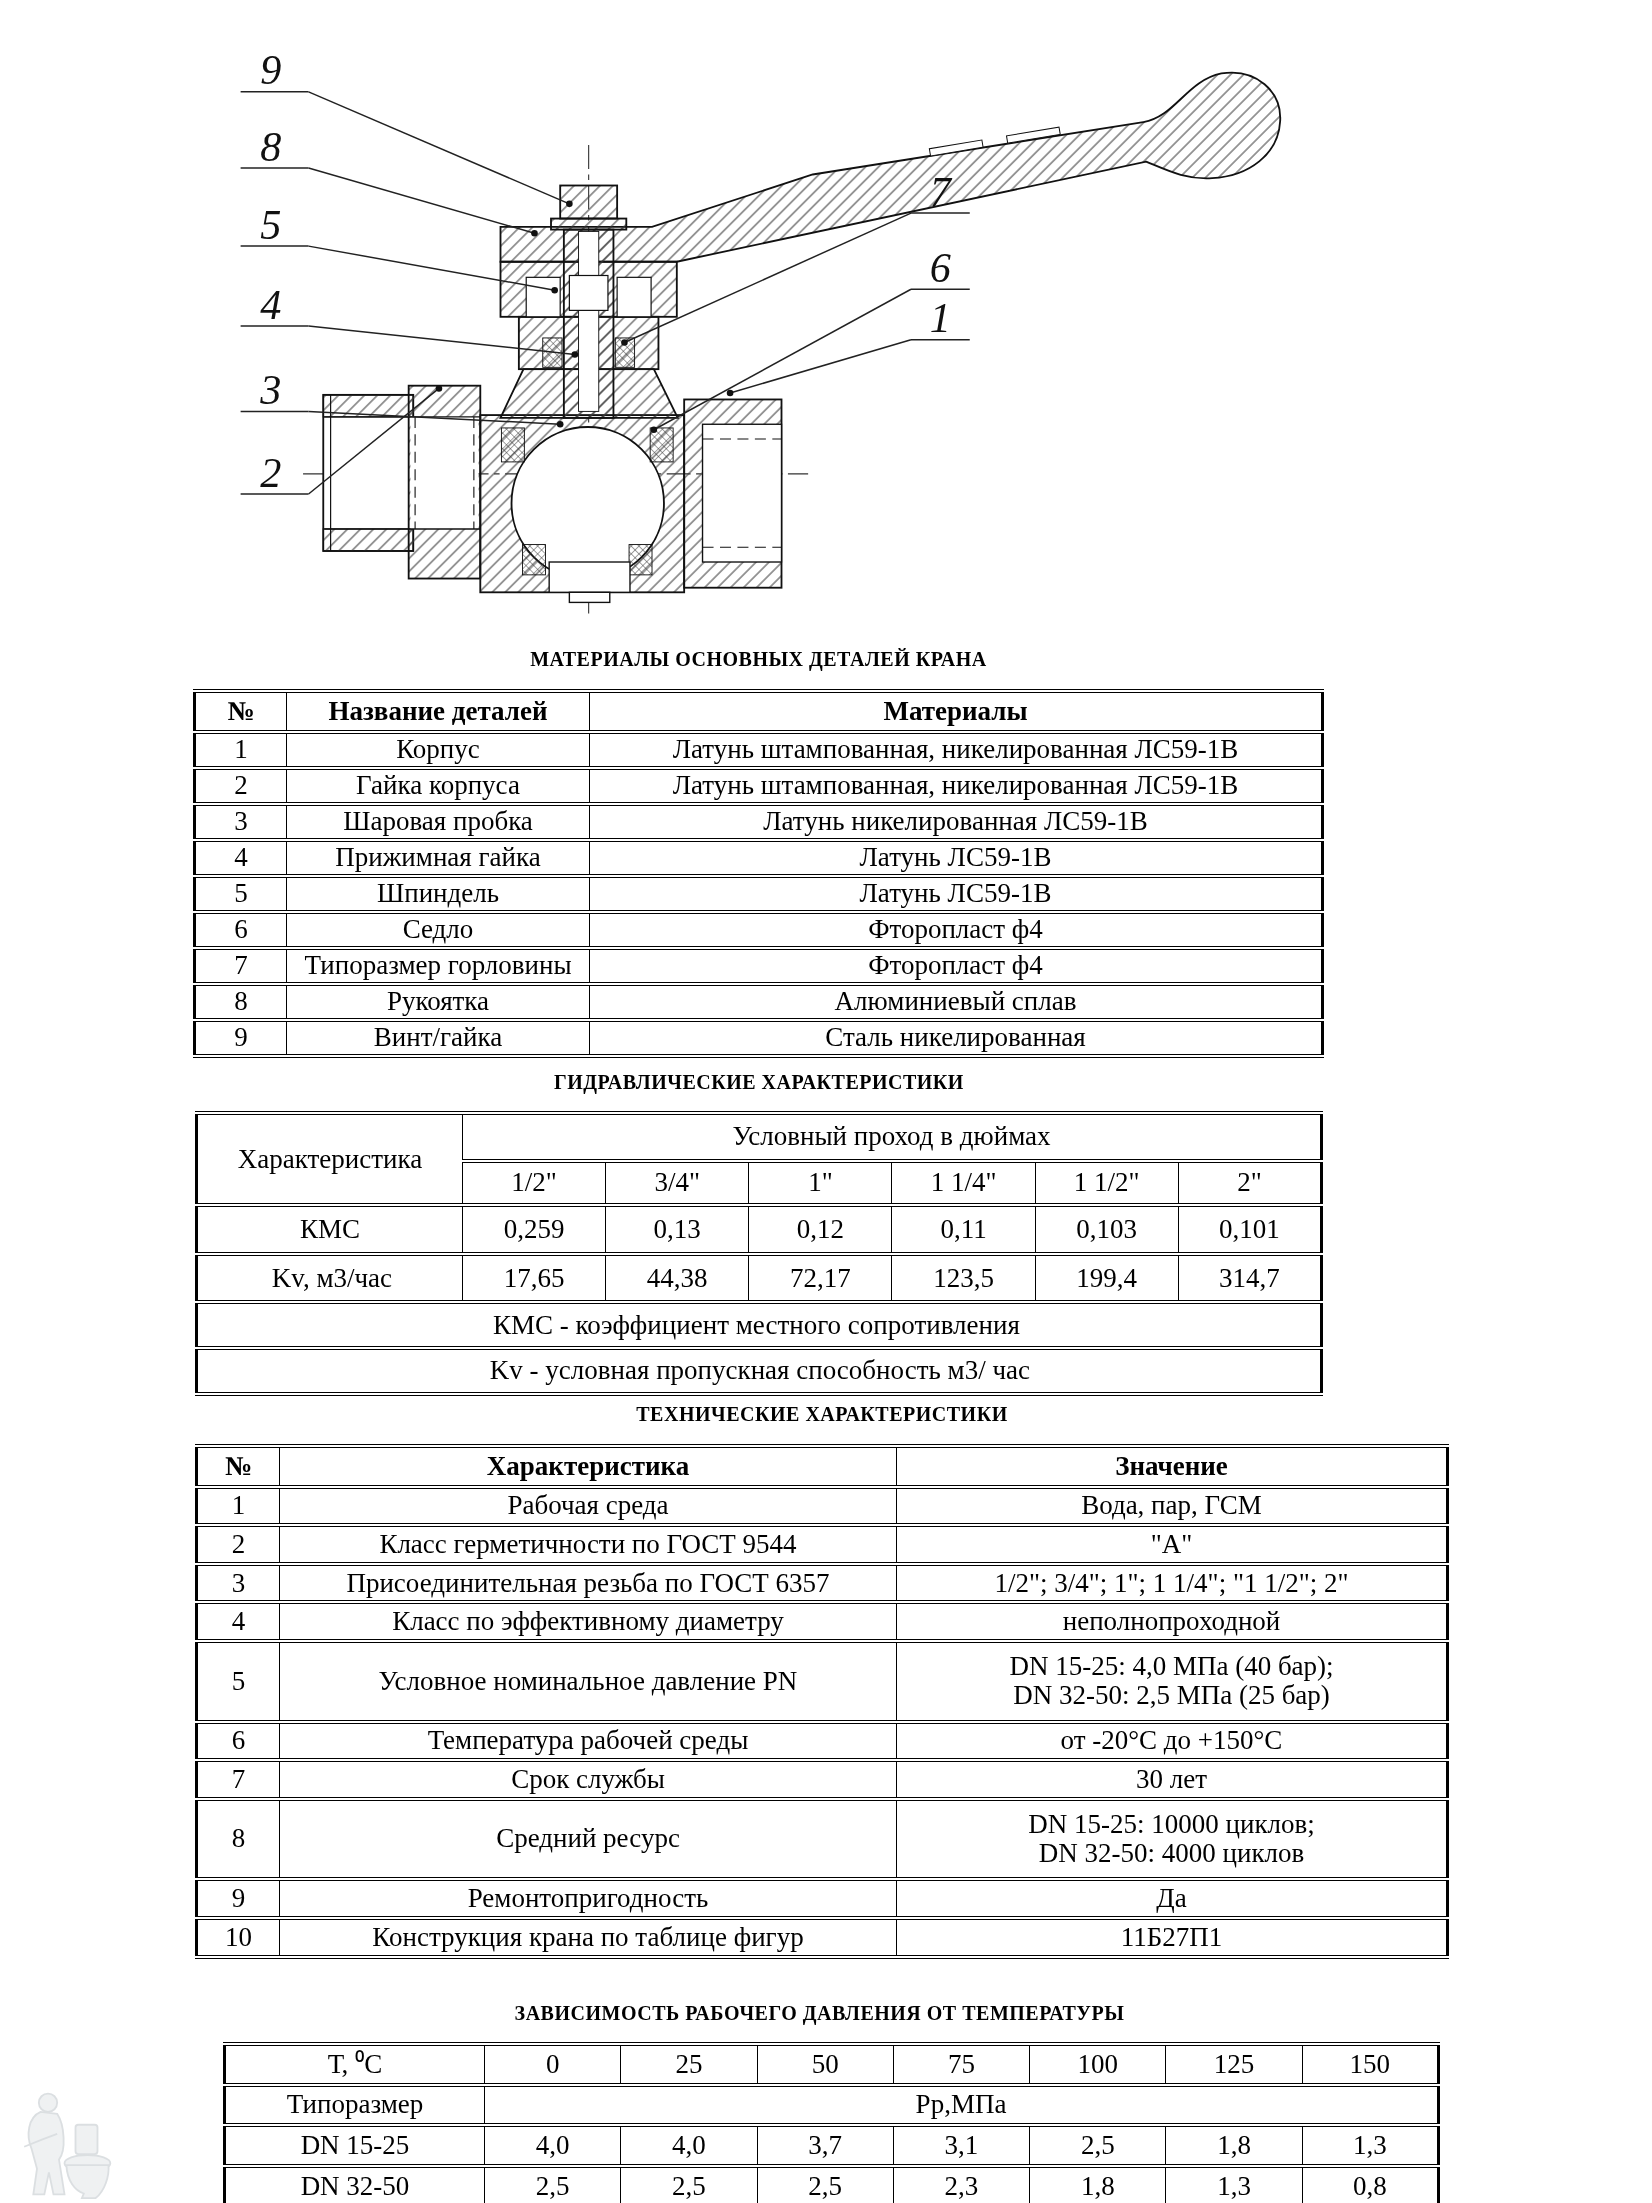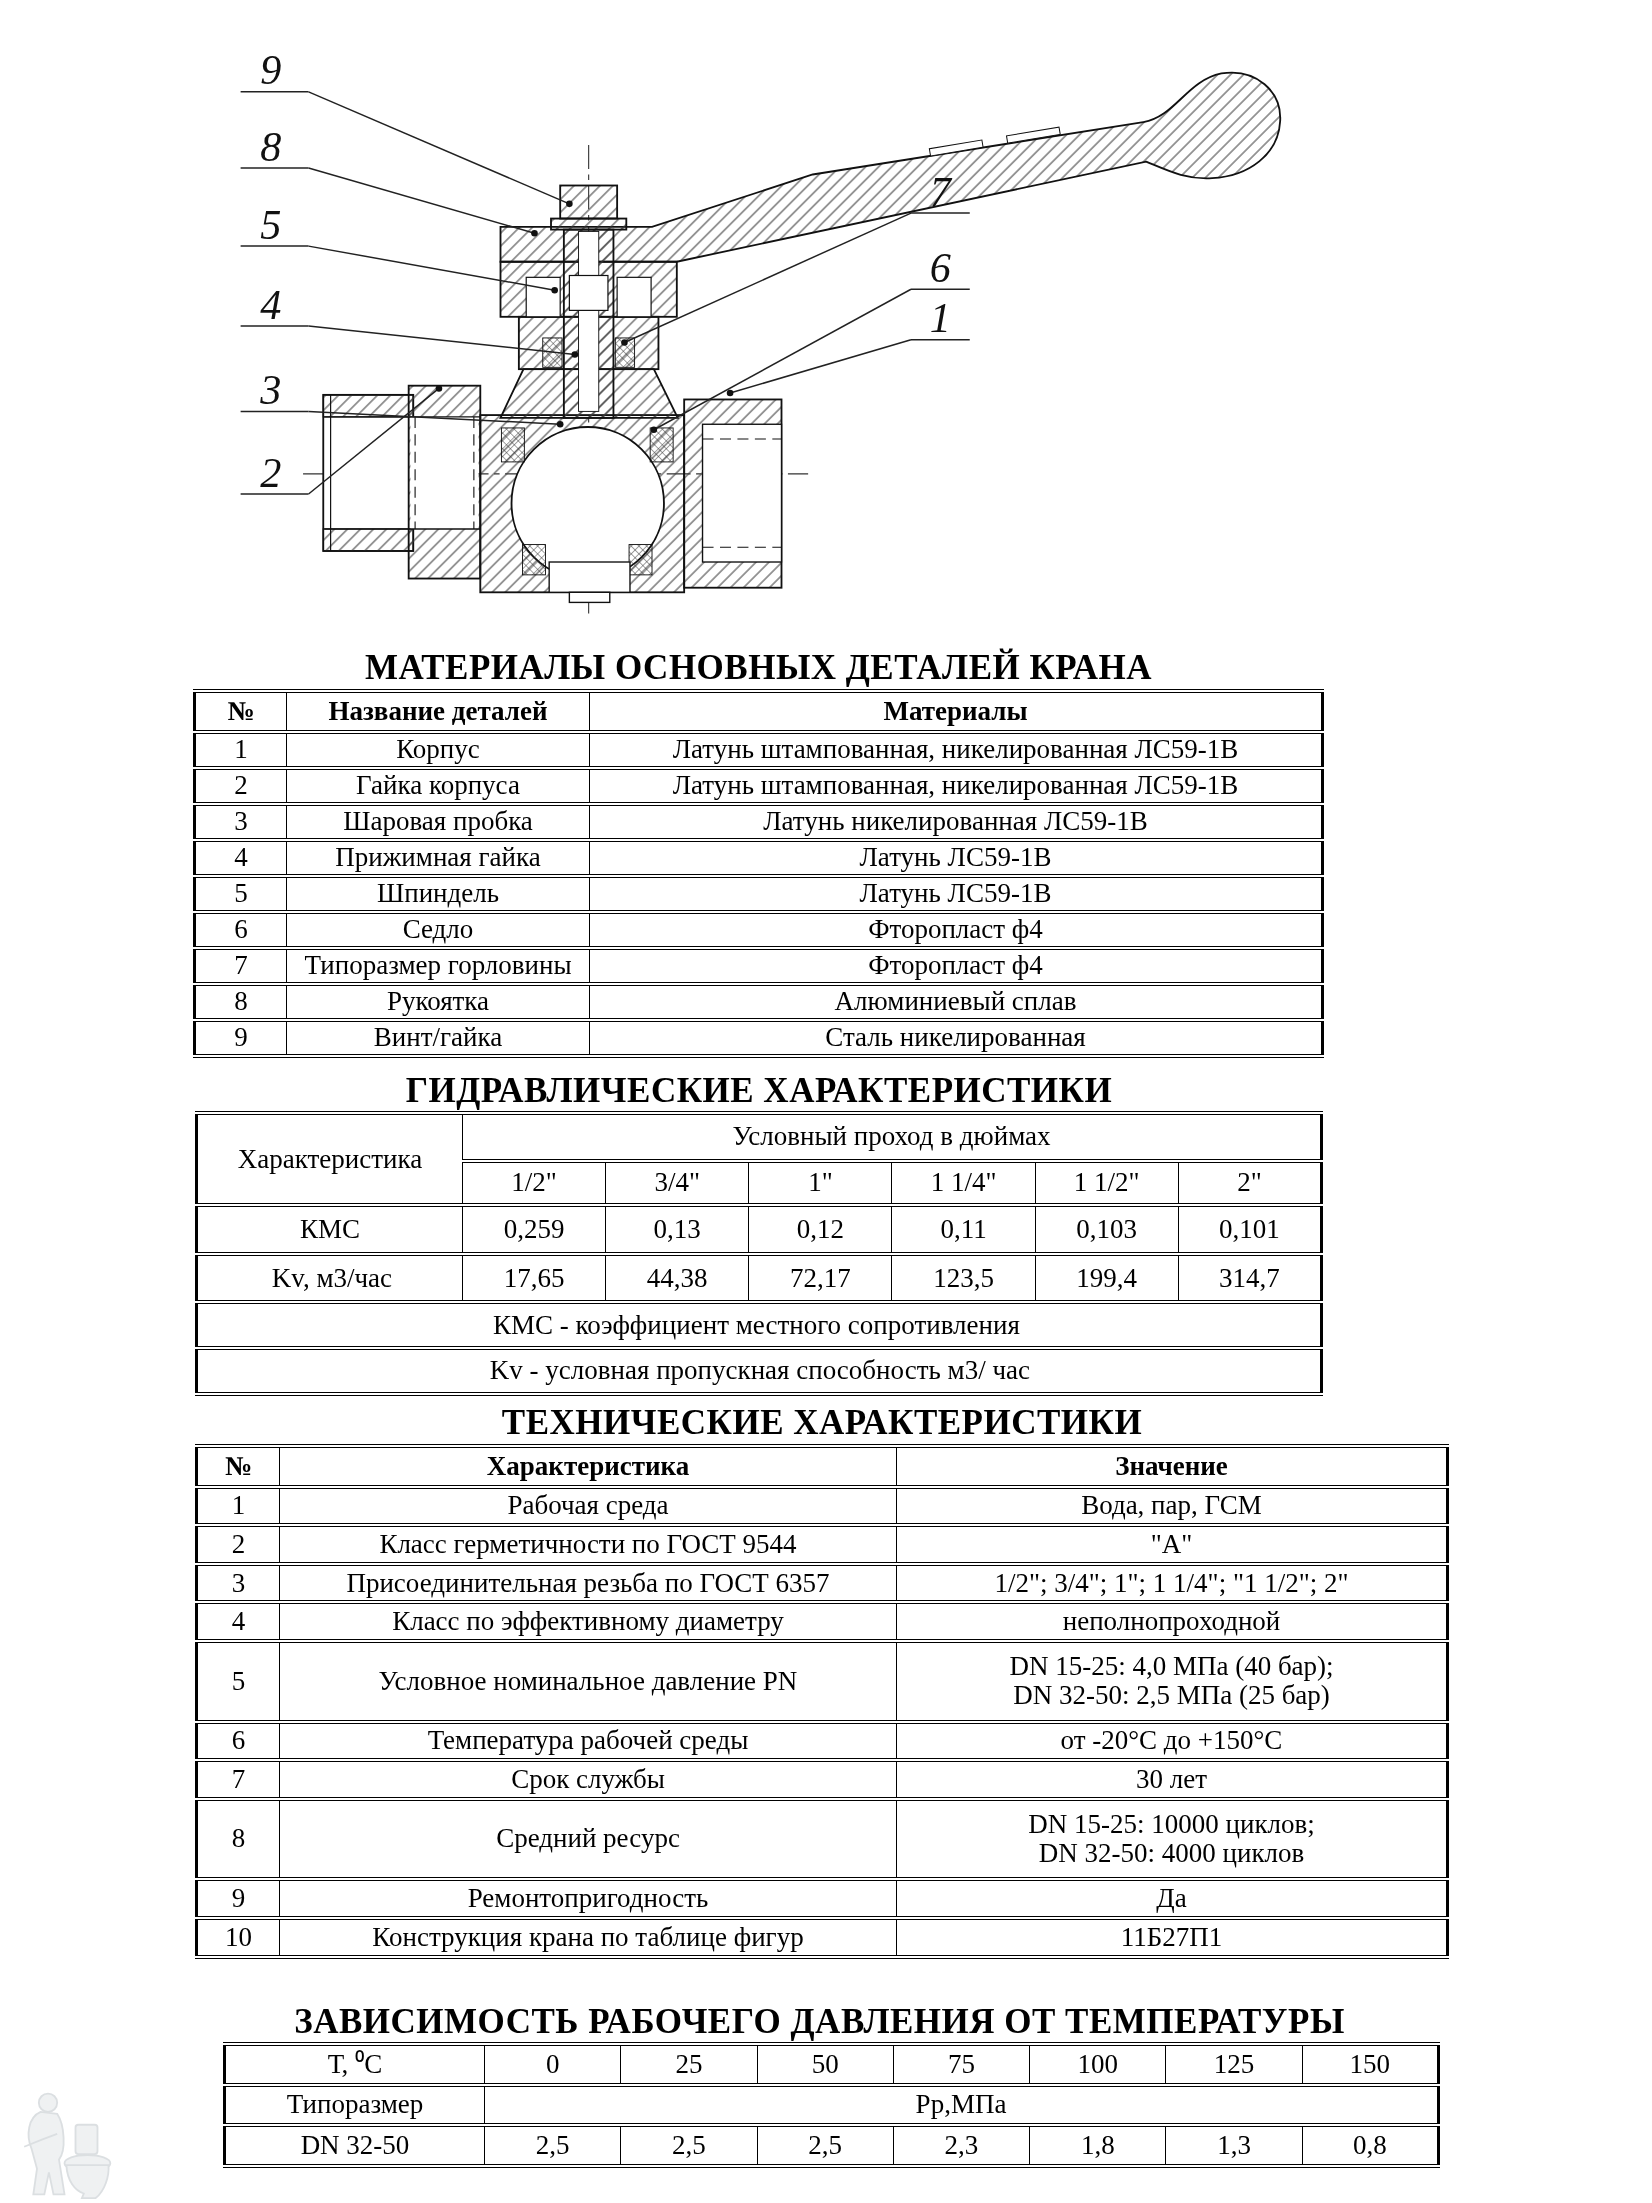--- a/index.html
+++ b/index.html
@@ -1,21 +1,21 @@
 <!DOCTYPE html>
 <html style="font-size:14.7px"><head>
 <meta charset="utf-8">
 <style>
   html,body{margin:0;padding:0;}
   body{
     width:1653px;height:2204px;position:relative;background:#ffffff;
     font-family:"Liberation Serif", serif;color:#000;overflow:hidden;
   }
   .title{
-    position:absolute;text-align:center;font-weight:bold;font-size:35px;
+    position:absolute;text-align:center;font-weight:bold;font-size:20px;
     letter-spacing:0.5px;white-space:nowrap;
   }
   table.doc{
     position:absolute;border-collapse:collapse;table-layout:fixed;background:#fff;
     font-size:27px;line-height:1.08;
   }
   table.doc td{
     border-left:1.8px solid #000;border-right:1.8px solid #000;
     border-top:4.6px double #000;border-bottom:4.6px double #000;
     padding:1.8px 9.2px;vertical-align:middle;overflow:hidden;
@@ -375,20 +375,30 @@
     <td class="cc">75</td>
     <td class="cc">100</td>
     <td class="cc">125</td>
     <td class="cc">150</td>
   </tr>
   <tr class="rh42">
     <td class="cc">Типоразмер</td>
     <td class="cc" colspan="7">Рр,МПа</td>
   </tr>
   <tr class="rh42">
+    <td class="cc">DN 15-25</td>
+    <td class="cc">4,0</td>
+    <td class="cc">4,0</td>
+    <td class="cc">3,7</td>
+    <td class="cc">3,1</td>
+    <td class="cc">2,5</td>
+    <td class="cc">1,8</td>
+    <td class="cc">1,3</td>
+  </tr>
+  <tr class="rh42">
     <td class="cc">DN 32-50</td>
     <td class="cc">2,5</td>
     <td class="cc">2,5</td>
     <td class="cc">2,5</td>
     <td class="cc">2,3</td>
     <td class="cc">1,8</td>
     <td class="cc">1,3</td>
     <td class="cc">0,8</td>
   </tr>
 </tbody>

